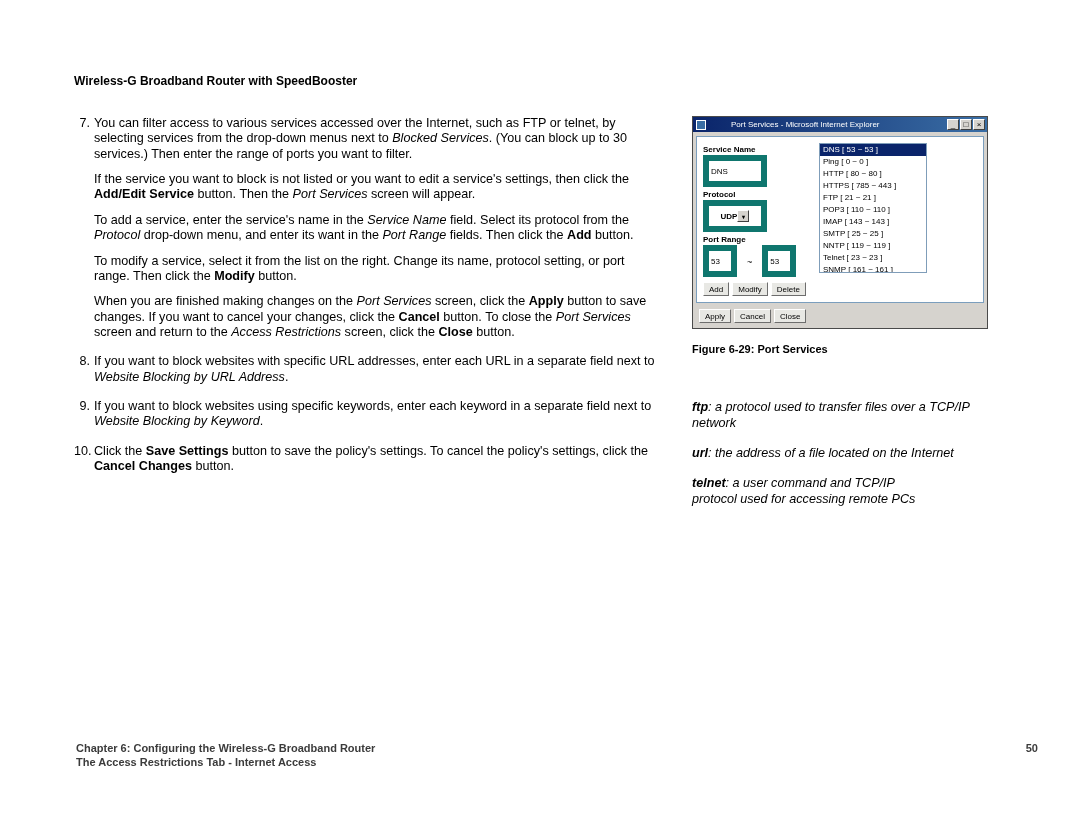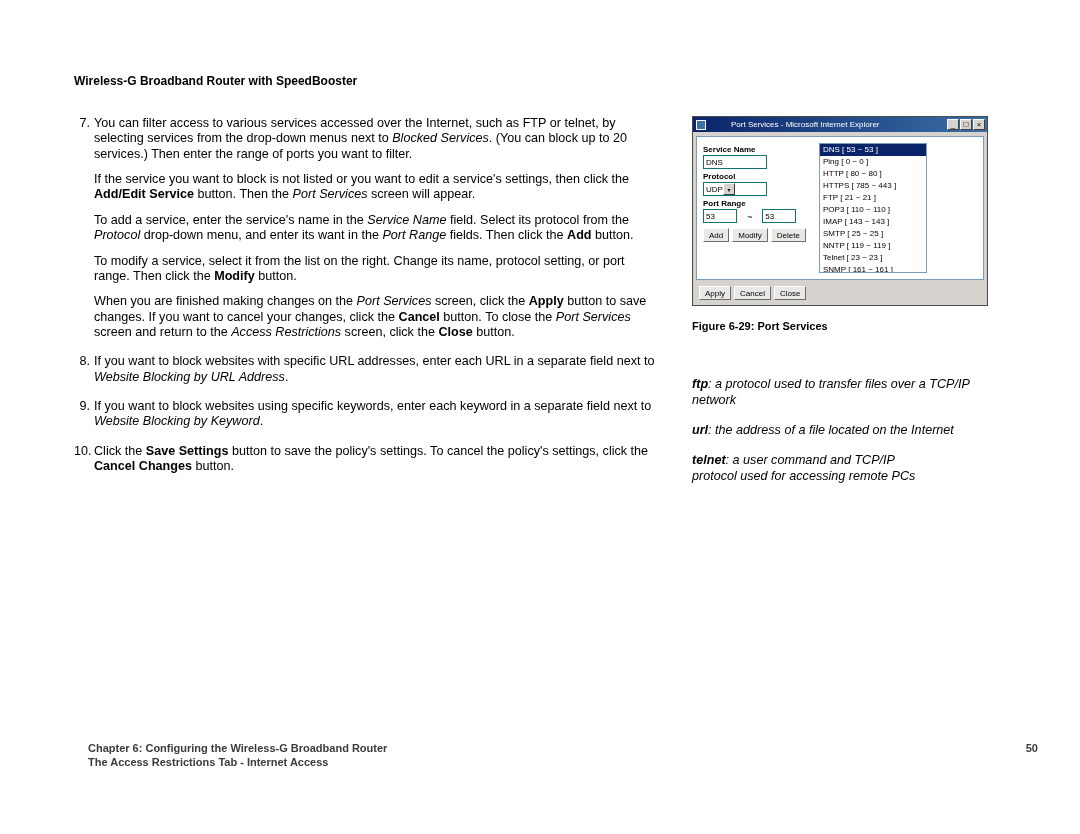--- a/index.html
+++ b/index.html
@@ -98,31 +98,31 @@
   .panel {
     background: #fff;
     border: 1px solid #7b9ebd;
     padding: 6px 6px 6px 6px;
     display: flex;
     gap: 8px;
   }
   .panel-left { width: 108px; }
   .grp-label { font-weight: bold; font-size: 8px; margin-top: 2px; }
   .txtbox, .selbox {
-    border: 1px solid #0f766e;
+    border: 6px solid #0f766e;
     background: #fff;
-    height: 14px;
+    height: 32px;
     font-size: 8px;
     padding: 0 2px;
     display: flex; align-items: center;
     width: 64px;
     margin-top: 1px;
     margin-bottom: 3px;
   }
-  .selbox { width: 64px; justify-content: flex-start; }
+  .selbox { width: 64px; justify-content: center; font-weight: bold; }
   .selbox .arrow {
     width: 12px; height: 12px;
     background: #d6d3ce;
     border-top: 1px solid #fff;
     border-left: 1px solid #fff;
     border-right: 1px solid #404040;
     border-bottom: 1px solid #404040;
     font-size: 6px; display:flex; align-items:center; justify-content:center;
   }
   .range-row { display:flex; align-items:center; gap:10px; }
@@ -158,42 +158,42 @@
     margin: 8px 0 44px 0;
   }
   .gloss {
     font-size: 12.6px;
     line-height: 1.28;
     margin-bottom: 14px;
   }
   .gloss .bi { font-weight: bold; font-style: italic; }
   .footer {
     position: absolute;
-    left: 88px; right: 42px; bottom: 66px;
+    left: 76px; right: 42px; bottom: 66px;
     font-size: 11px;
     color: #3b3b3b;
     margin-top: 20px;
   }
   .footer-line1 { font-weight: bold; display:flex; justify-content:space-between; }
   .footer-line2 { font-weight: bold; margin-top: 2px; }
 </style>
 </head>
 <body>
 
 <div class="page">
 
   <div class="doc-title">Wireless-G Broadband Router with SpeedBooster</div>
 
   <div class="cols">
 
     <div class="left">
       <ol>
         <li>
           <span class="num">7.</span>
-          <span><span>You can filter access to various services accessed over the Internet, such as FTP or telnet, by selecting services from the drop-down menus next to </span><span class="i">Blocked Services</span><span>. (You can block up to 20 services.) Then enter the range of ports you want to filter.</span></span>
+          <span><span>You can filter access to various services accessed over the Internet, such as FTP or telnet, by selecting services from the drop-down menus next to </span><span class="i">Blocked Services</span><span>. (You can block up to 30 services.) Then enter the range of ports you want to filter.</span></span>
           <div class="sub"><span>If the service you want to block is not listed or you want to edit a service's settings, then click the </span><span class="b">Add/Edit Service</span><span> button. Then the </span><span class="i">Port Services</span><span> screen will appear.</span></div>
           <div class="sub"><span>To add a service, enter the service's name in the </span><span class="i">Service Name</span><span> field. Select its protocol from the </span><span class="i">Protocol</span><span> drop-down menu, and enter its want in the </span><span class="i">Port Range</span><span> fields. Then click the </span><span class="b">Add</span><span> button.</span></div>
           <div class="sub"><span>To modify a service, select it from the list on the right. Change its name, protocol setting, or port range. Then click the </span><span class="b">Modify</span><span> button.</span></div>
           <div class="sub"><span>When you are finished making changes on the </span><span class="i">Port Services</span><span> screen, click the </span><span class="b">Apply</span><span> button to save changes. If you want to cancel your changes, click the </span><span class="b">Cancel</span><span> button. To close the </span><span class="i">Port Services</span><span> screen and return to the </span><span class="i">Access Restrictions</span><span> screen, click the </span><span class="b">Close</span><span> button.</span></div>
         </li>
 
         <li>
           <span class="num">8.</span>
           <span>If you want to block websites with specific URL addresses, enter each URL in a separate field next to </span><span class="i">Website Blocking by URL Address</span><span>.</span>
         </li>

